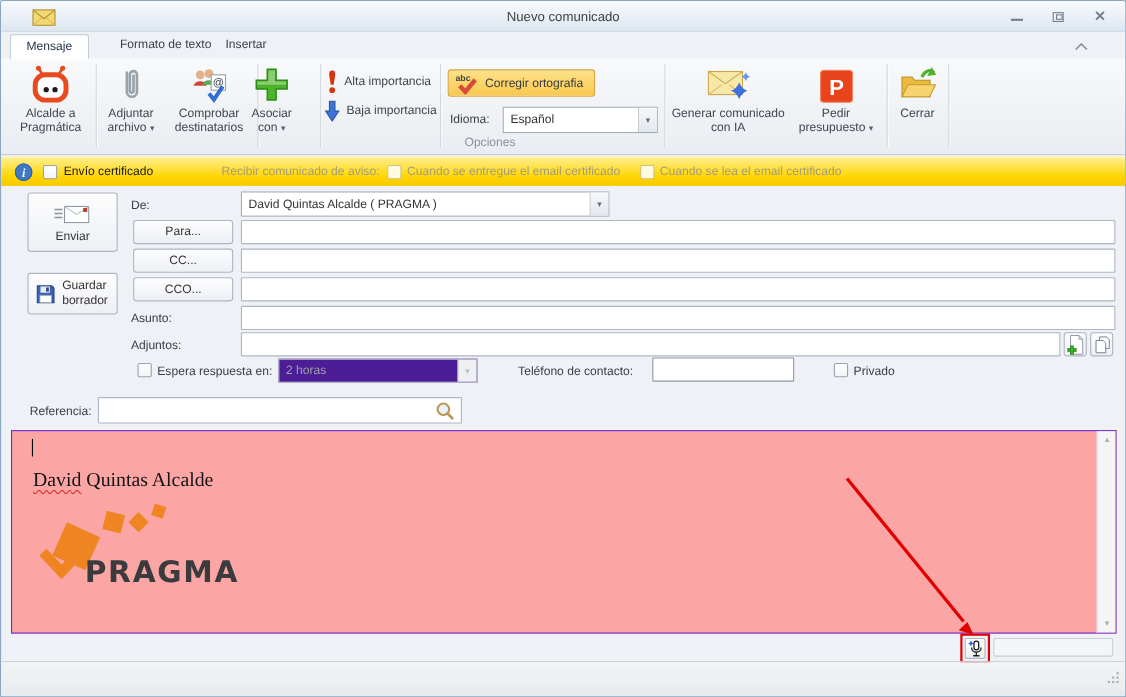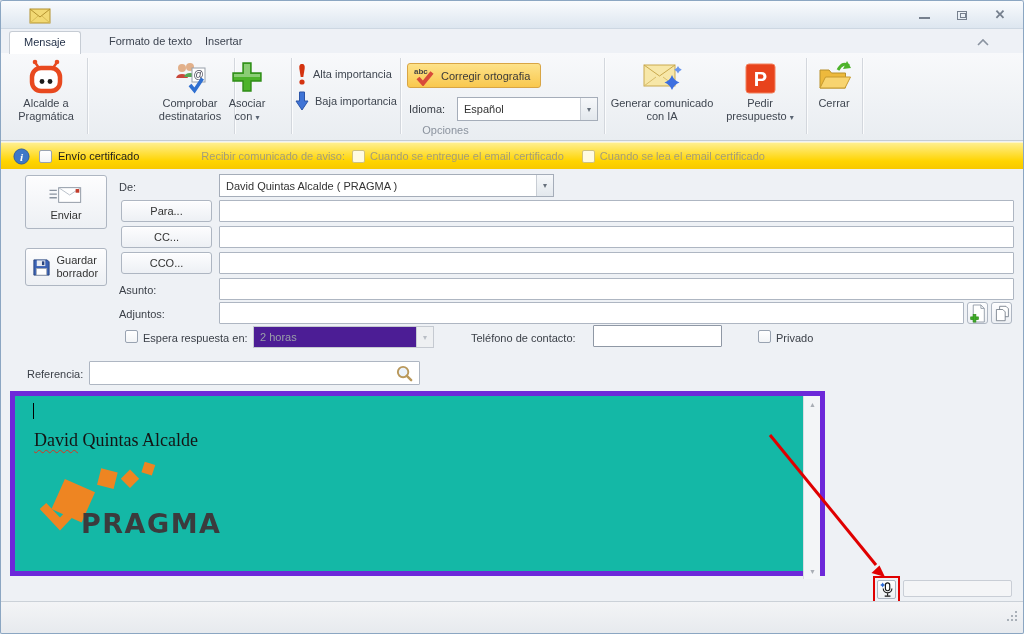--- a/index.html
+++ b/index.html
@@ -60,22 +60,22 @@
     border:1px solid #99a3b1;border-radius:2px;flex:none;}
   .cb.on-yellow{border-color:#cfc27e;background:#fffbe2;}
   
   .btn3d{position:absolute;background:linear-gradient(#fdfdfe,#edf0f4);
     border:1px solid #aeb6c2;border-radius:3px;box-shadow:inset 0 1px 0 #fff;
     display:flex;align-items:center;justify-content:center;color:#333;cursor:default;}
   .flabel{position:absolute;color:#3a3f47;}
   input.field{position:absolute;background:#fff;border:1px solid #aeb6c2;border-radius:1px;
     font-family:"Liberation Sans",sans-serif;font-size:11px;padding:0 5px;color:#222;outline:none;}
   
-  .bodyarea{position:absolute;left:9px;top:390px;width:815px;height:185px;
-    background:#14b8a6;border:5px solid #6d28d9;}
+  .bodyarea{position:absolute;left:9px;top:390px;width:1005px;height:185px;
+    background:#fca5a5;border:1px solid #6d28d9;}
   .caret{position:absolute;left:18px;top:7px;width:1px;height:16px;background:#000;}
   .sig{position:absolute;left:19px;top:34px;font-family:"Liberation Serif",serif;
     font-size:18px;color:#141414;}
   .misspelled{text-decoration-line:underline;text-decoration-style:wavy;
     text-decoration-color:#e0301e;text-decoration-thickness:1px;text-underline-offset:3px;}
   .logo{position:absolute;left:24px;top:62px;}
   .vscroll{position:absolute;right:0;top:0;width:17px;height:183px;background:#f3f5f7;
     border-left:1px solid #d9dde2;}
   .varrow{position:absolute;left:0;width:17px;height:16px;display:flex;align-items:center;
     justify-content:center;color:#a9aeb5;font-size:7px;}
@@ -97,20 +97,21 @@
 <body>
 
 <div class="win">
 
   <div class="titlebar">
     <svg class="app-icon" width="22" height="16" viewBox="0 0 22 16">
       <rect x="1" y="1" width="20" height="14" fill="#f2d974" stroke="#b3922f"></rect>
       <path d="M1 1 l10 8 10-8" fill="none" stroke="#b3922f"></path>
       <path d="M1 15 l8-7 M21 15 l-8-7" fill="none" stroke="#d8bc55"></path>
     </svg>
+    <div class="title">Nuevo comunicado</div>
     <div class="winbtns">
       <div class="winbtn">
           <span class="g-min"></span>
         </div>
       <div class="winbtn">
           <span class="g-max"></span>
         </div>
       <div class="winbtn">
           <span class="g-close">✕</span>
         </div>
@@ -138,20 +139,28 @@
         <rect x="4" y="9" width="28" height="23" rx="9" fill="#fff" stroke="#e8491f" stroke-width="4.5"></rect>
         <circle cx="14" cy="22.5" r="2.4" fill="#1c1c1c"></circle>
         <circle cx="22" cy="22.5" r="2.4" fill="#1c1c1c"></circle>
       </svg>
         </div>
       <div class="rlabel">Alcalde a Pragmática</div>
     </div>
 
     <div class="vsep" style="left:86px;"></div>
 
+    <div class="rbtn" style="left:89px;width:58px;">
+      <div class="ric">
+          <svg width="22" height="34" viewBox="0 0 24 36">
+        <path d="M8 6 v19 a5 5 0 0 0 10 0 V8 a3.5 3.5 0 0 0 -7 0 v16 a1.8 1.8 0 0 0 3.6 0 V9" fill="none" stroke="#99a1ab" stroke-width="2.6" stroke-linecap="round"></path>
+      </svg>
+        </div>
+      <div class="rlabel"><span>Adjuntar archivo</span> <span class="dd">▾</span></div>
+    </div>
 
     <div class="rbtn" style="left:148px;width:82px;">
       <div class="ric">
           <svg width="34" height="33" viewBox="0 0 34 33">
         <circle cx="9" cy="7" r="4" fill="#e2b08a"></circle>
             <path d="M3 17 a6.2 5.5 0 0 1 12 0 z" fill="#c9473b"></path>
         <circle cx="17" cy="6" r="4" fill="#e2b08a"></circle>
             <path d="M11 16 a6.2 5.5 0 0 1 12 0 z" fill="#56a854"></path>
         <rect x="19" y="7" width="13" height="14" fill="#fff" stroke="#98a0aa"></rect>
         <text x="25.5" y="17" font-size="10" text-anchor="middle" fill="#445" font-family="sans-serif">@</text>

